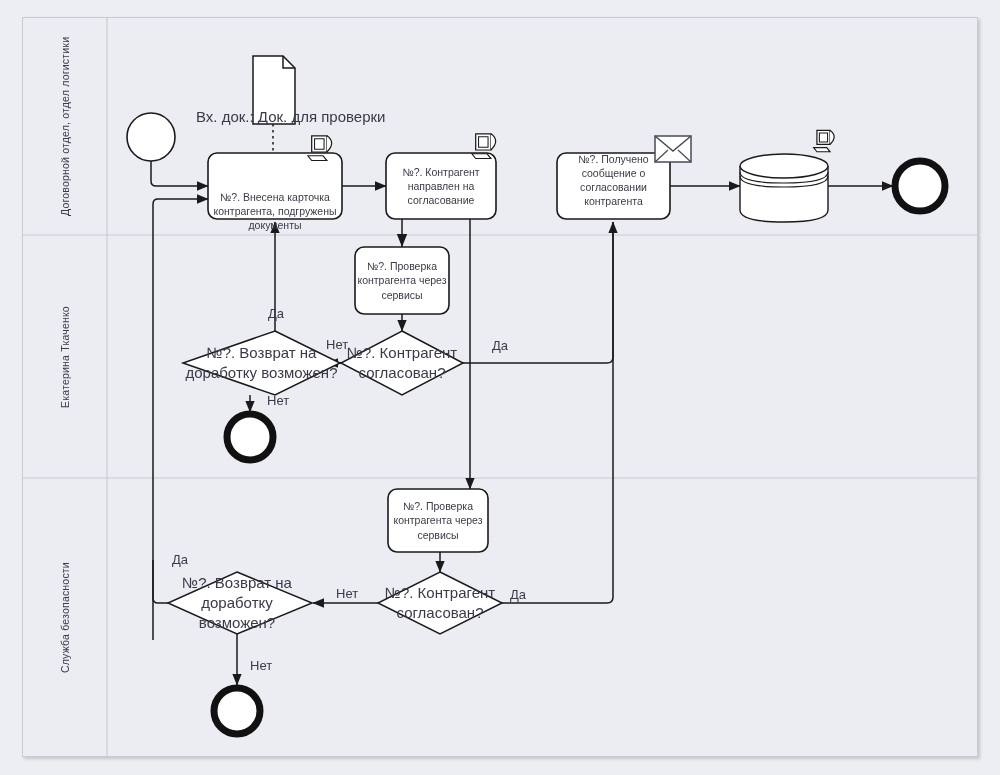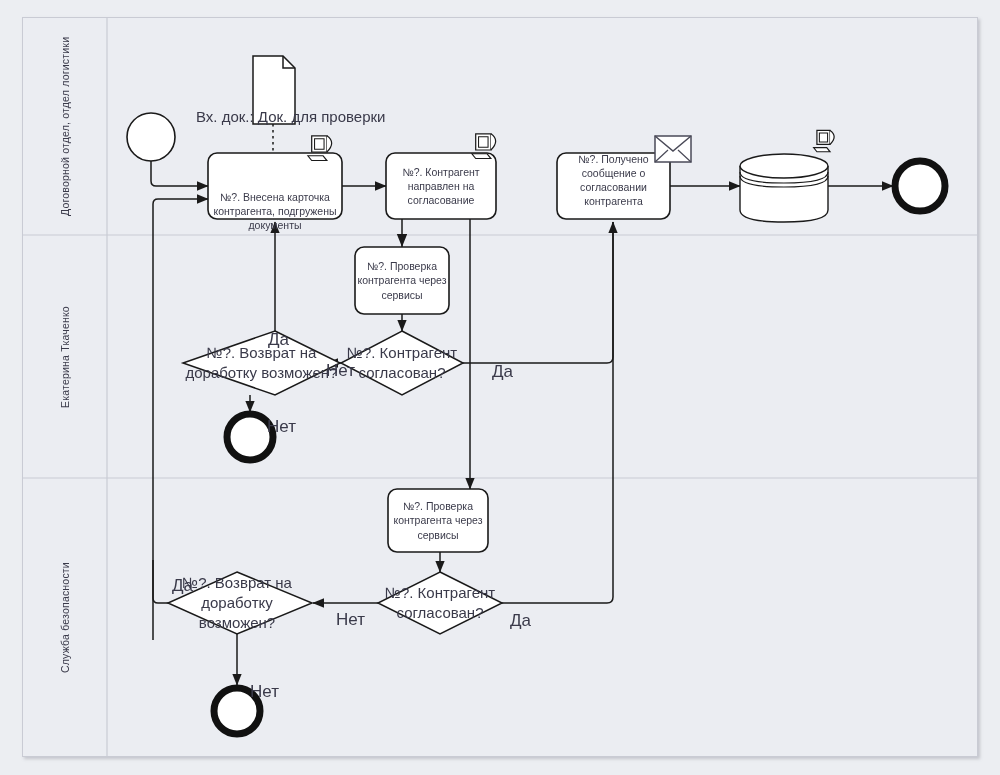--- a/index.html
+++ b/index.html
@@ -44,24 +44,23 @@
     text-align: center;
     color: #3a3a4a;
     line-height: 1.35;
     pointer-events: none;
     white-space: pre-line;
   }
   .task-label { font-size: 10.5px; }
   .gw-label { font-size: 15px; }
   .edge-label {
     position: absolute;
-    font-size: 17px;
-    color: #3a3a4a;
-    pointer-events: none;
-    margin-top: 24px;
+    font-size: 13px;
+    color: #3a3a4a;
+    pointer-events: none;
   }
   .doc-label {
     position: absolute;
     font-size: 15px;
     color: #3a3a4a;
     white-space: nowrap;
     pointer-events: none;
   }
   .lane-title {
     position: absolute;

